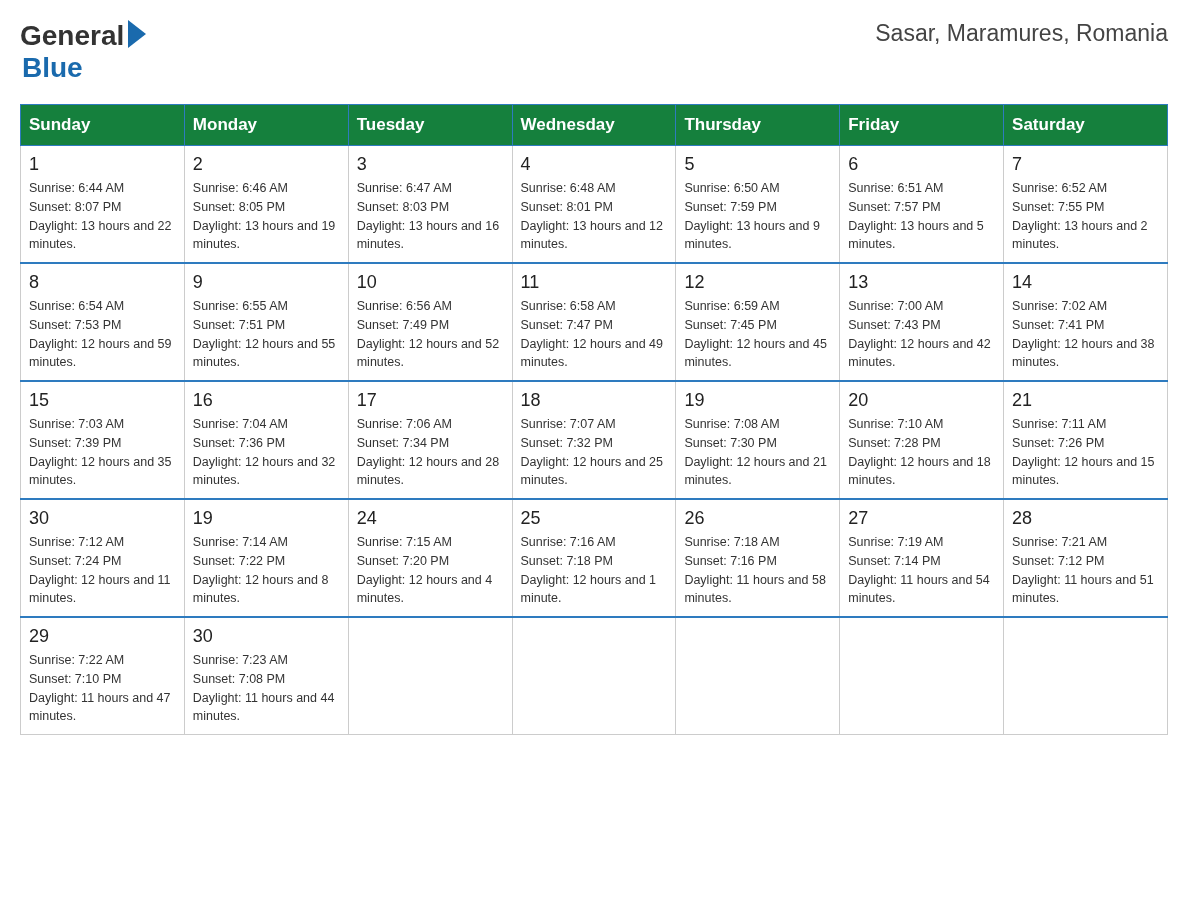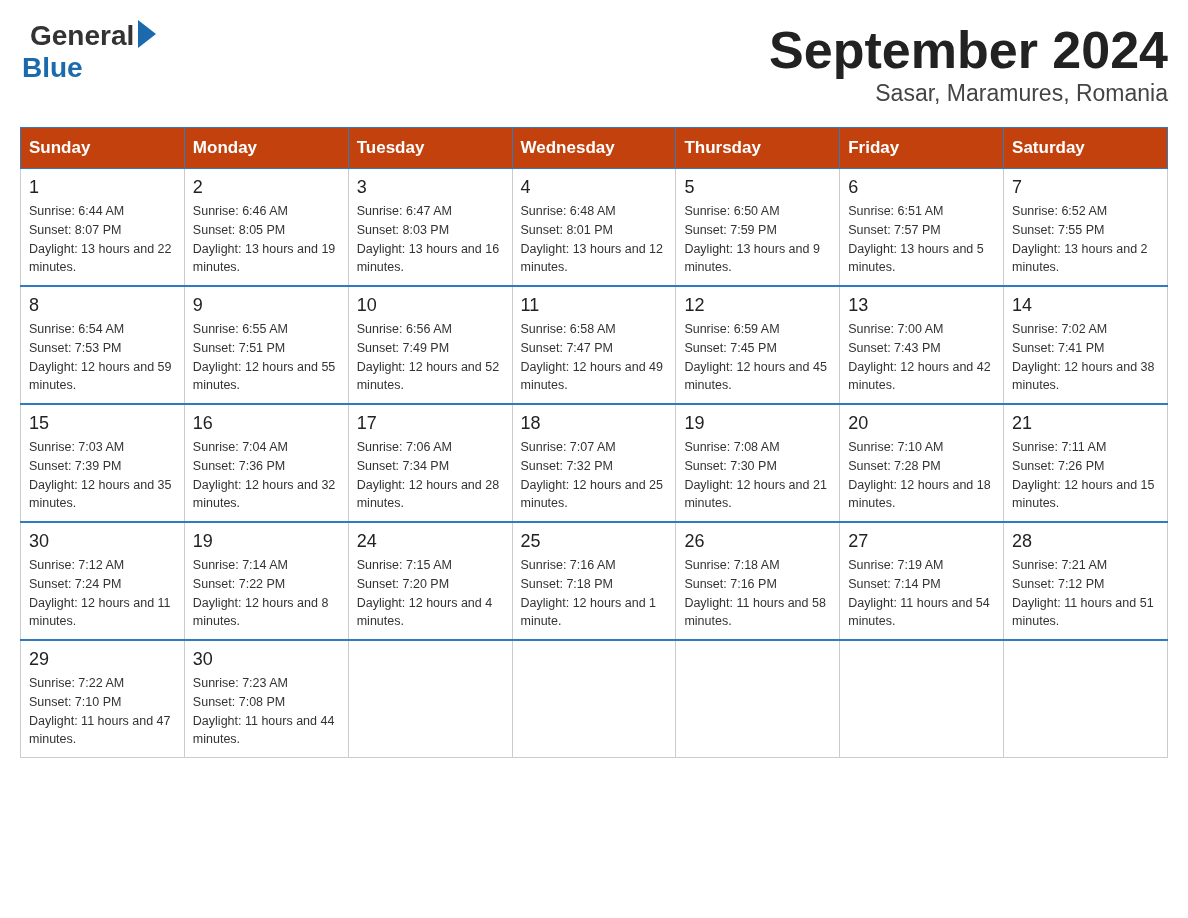--- a/index.html
+++ b/index.html
@@ -22,21 +22,20 @@
       align-items: flex-start;
     }
     .logo-top {
       display: flex;
       align-items: center;
     }
     .logo-general {
       font-size: 28px;
       font-weight: bold;
       color: #333;
-      margin-left: 10px;
     }
     .logo-arrow {
       width: 0;
       height: 0;
       border-left: 18px solid #1a6aad;
       border-top: 14px solid transparent;
       border-bottom: 14px solid transparent;
       margin-left: 4px;
       margin-top: -4px;
     }
@@ -57,21 +56,21 @@
     .location {
       font-size: 23px;
       color: #444;
     }
     .calendar-table {
       width: 100%;
       border-collapse: collapse;
       table-layout: fixed;
     }
     .calendar-table thead tr th {
-      background-color: #c2410c;
+      background-color: #15803d;
       color: white;
       font-size: 17px;
       padding: 10px 8px;
       text-align: left;
       border: 1px solid #2e7bbf;
     }
     .calendar-table tbody tr td {
       vertical-align: top;
       padding: 8px;
       border: 1px solid #ccc;
@@ -103,21 +102,20 @@
 
 <div class="header">
   <div class="logo">
     <div class="logo-top">
       <span class="logo-general">General</span>
       <div class="logo-arrow"></div>
     </div>
     <span class="logo-blue">Blue</span>
   </div>
   <div class="title-area">
-    <div class="month-title">September 2024</div>
     <div class="location">Sasar, Maramures, Romania</div>
   </div>
 </div>
 
 <table class="calendar-table">
   <thead>
     <tr>
 
     <th>Sunday</th>
         <th>Monday</th>

